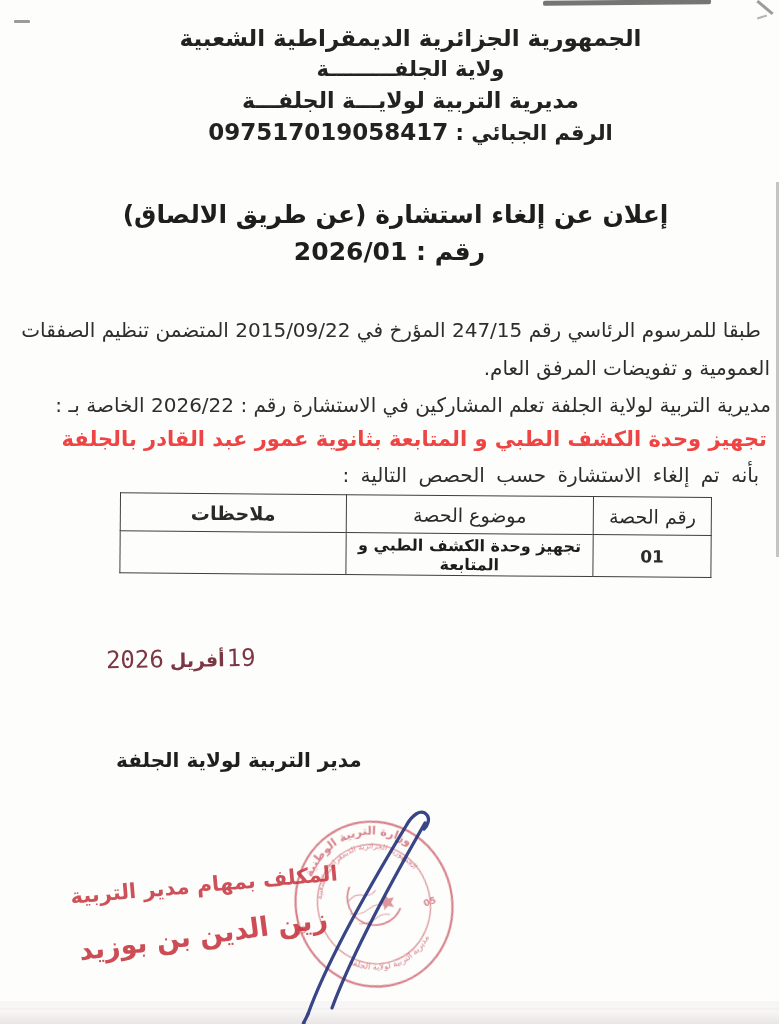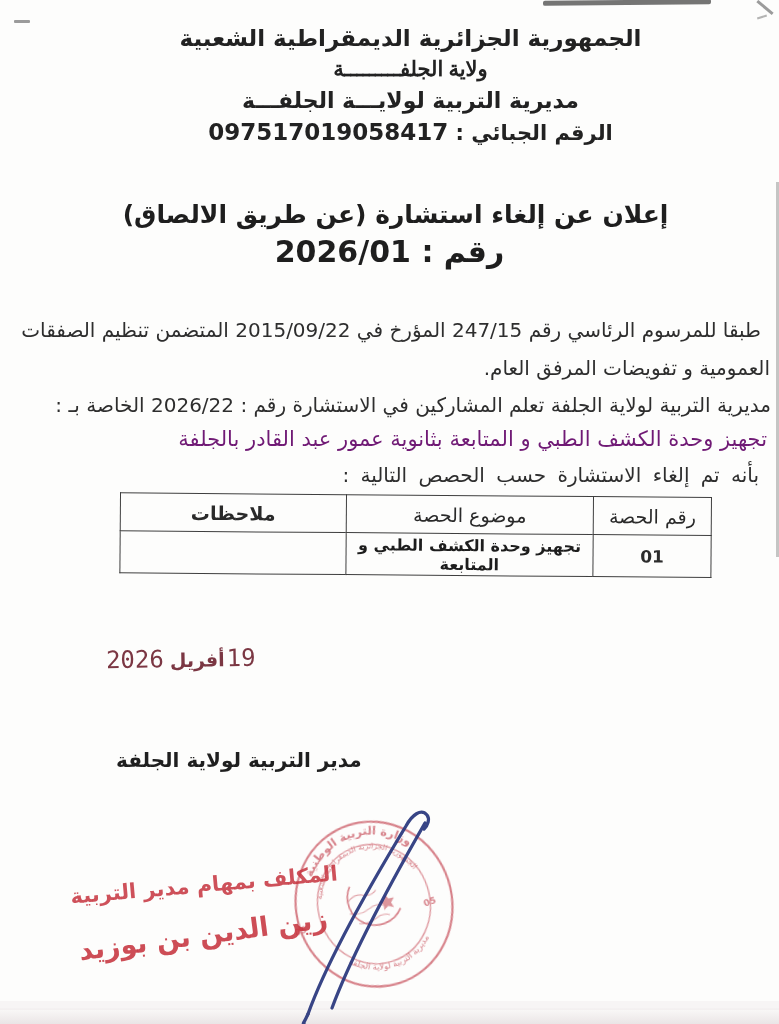--- a/index.html
+++ b/index.html
@@ -8,36 +8,36 @@
     position:relative; width:779px; height:1024px;
     background:#fdfdfc; overflow:hidden;
     font-family:"DejaVu Sans", sans-serif;
     color:#2c2c2c; direction:rtl;
   }
   .abs { position:absolute; white-space:nowrap; }
 
   
   .header { position:absolute; top:22px; left:0; right:0; text-align:center; padding-left:42px; font-weight:700; color:#222; }
   .header .h1 { font-size:23px; line-height:32px; }
-  .header .h2 { font-size:21px; line-height:31px;font-family:Liberation Serif, serif; }
+  .header .h2 { font-size:21px; line-height:31px; }
   .header .h3 { font-size:22px; line-height:31px; }
   .header .h4 { font-size:21px; line-height:32px; }
   .header .taxnum { font-size:23px; letter-spacing:.5px; }
 
   
   .title { position:absolute; top:196px; left:0; right:0; text-align:center; font-weight:700; color:#1e1e1e; }
   .title .t1 { font-size:25px; line-height:38px;padding-left:12px; }
-  .title .t2 { font-size:30px; line-height:36px; }
+  .title .t2 { font-size:25px; line-height:36px; }
 
   
   .bodyline { font-size:20px; color:#2e2e2e; }
   .p1l1 { top:318px; right:18px; }
   .p1l2 { top:356px; right:9px; }
   .p2   { top:393px; right:8px; }
-  .p3   { top:427px; right:12px; font-weight:400; font-size:21px; color:#701a75; }
+  .p3   { top:427px; right:12px; font-weight:700; font-size:21px; color:#ef4444; }
   .p4   { top:463px; right:20px; word-spacing:5px; letter-spacing:.4px; }
 
   
   .lots-table { position:absolute; top:497px; right:67px; width:592px; border-collapse:collapse; transform:rotate(.45deg); transform-origin:top right; }
   .lots-table th, .lots-table td { border:1.6px solid #3f3f3f; text-align:center; vertical-align:middle; }
   .lots-table th { height:38px; font-size:19px; font-weight:500; color:#2a2a2a; }
   .lots-table th.notes-h { font-weight:700; }
   .lots-table td { height:42px; }
   .col-num { width:118px; }
   .col-subj { width:248px; }

